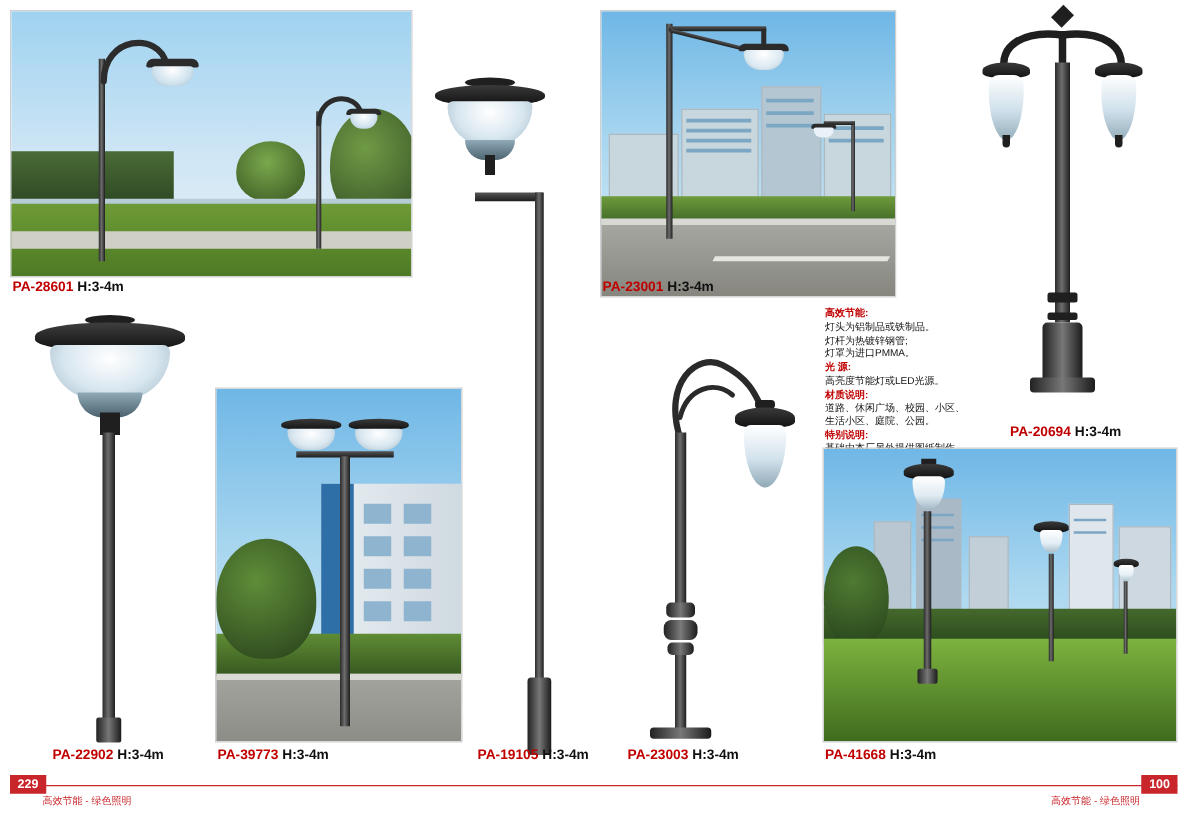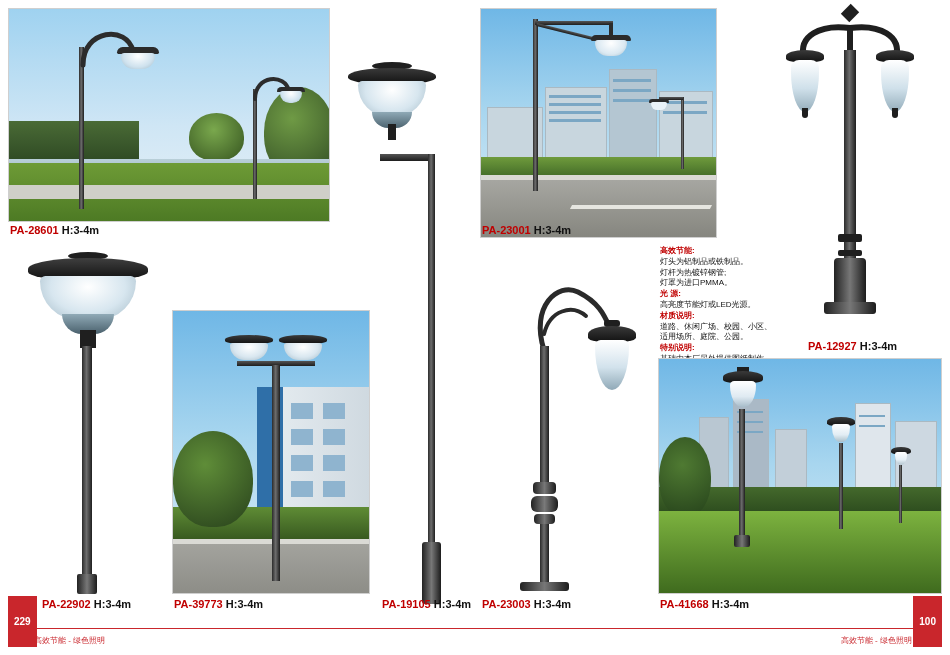--- a/index.html
+++ b/index.html
@@ -58,24 +58,24 @@
     font-size:8px;
     line-height:1.35;
     color:#111;
     width:150px;
   }
   .spec .hd{color:#c00000;font-weight:bold;}
 
   
   .footerline{position:absolute;left:8px;right:8px;bottom:26px;height:1px;background:#c9262c;}
   .pgbox{
-    position:absolute;bottom:8px;
+    position:absolute;bottom:20px;
     background:#c9262c;color:#fff;
     font-size:10px;font-weight:bold;
-    padding:20px 6px;
+    padding:2px 6px;
   }
   .pgtxt{position:absolute;bottom:9px;font-size:8px;color:#c9262c;}
 </style>
 </head>
 <body>
 
 <div class="page">
 
   <div class="photo" style="left:8px;top:8px;width:320px;height:212px;">
     <div class="sky"></div>
@@ -165,21 +165,21 @@
 
   <div class="spec" style="left:660px;top:246px;">
     <div class="hd">高效节能:</div>
     <div>灯头为铝制品或铁制品。</div>
     <div>灯杆为热镀锌钢管;</div>
     <div>灯罩为进口PMMA。</div>
     <div class="hd">光 源:</div>
     <div>高亮度节能灯或LED光源。</div>
     <div class="hd">材质说明:</div>
     <div>道路、休闲广场、校园、小区、</div>
-    <div>适用场所、庭院、公园。</div>
+    <div>生活小区、庭院、公园。</div>
     <div class="hd">特别说明:</div>
     <div>基础由本厂另外提供图纸制作。</div>
     <div>安装时必须保证灯杆安全接地。</div>
   </div>
 
   <div class="poleWrap" style="left:340px;top:62px;width:130px;height:540px;">
 
     <div class="abs" style="left:8px;top:0;width:88px;height:78px;">
       <div class="abs" style="left:24px;top:0;width:40px;height:8px;background:#1f1f1f;border-radius:50%;"></div>
       <div class="abs" style="left:0;top:6px;width:88px;height:16px;background:linear-gradient(#3a3a3a,#121212);border-radius:50% 50% 40% 40%;"></div>
@@ -222,21 +222,21 @@
     </div>
 
     <div class="pole" style="left:64px;top:44px;width:12px;height:208px;"></div>
     <div class="abs" style="left:58px;top:228px;width:24px;height:8px;background:#1f1f1f;border-radius:2px;"></div>
     <div class="abs" style="left:58px;top:244px;width:24px;height:6px;background:#1f1f1f;border-radius:2px;"></div>
 
     <div class="base" style="left:54px;top:252px;width:32px;height:48px;border-radius:4px 4px 2px 2px;"></div>
     <div class="base" style="left:44px;top:296px;width:52px;height:12px;border-radius:3px;"></div>
   </div>
   <div class="caption abs" style="left:808px;top:340px;">
-    <span class="code">PA-12927</span>
+    <span class="code">PA-20694</span>
     <span class="h">H:3-4m</span>
   </div>
 
   <div class="poleWrap" style="left:28px;top:252px;width:120px;height:348px;">
     <div class="abs" style="left:0;top:0;width:120px;height:96px;">
       <div class="abs" style="left:40px;top:0;width:40px;height:8px;background:#1f1f1f;border-radius:50%;"></div>
       <div class="abs" style="left:0;top:6px;width:120px;height:22px;background:linear-gradient(#3f3f3f,#111);border-radius:50% 50% 38% 38%;"></div>
       <div class="abs" style="left:12px;top:24px;width:96px;height:44px;background:radial-gradient(ellipse at 50% 25%,#ffffff,#d7e6ef 55%,#9fb6c3);border-radius:8px 8px 58px 58px;"></div>
       <div class="abs" style="left:34px;top:62px;width:52px;height:20px;background:linear-gradient(#90aab7,#4a616d);border-radius:0 0 22px 22px;"></div>
       <div class="abs" style="left:52px;top:78px;width:16px;height:18px;background:#1f1f1f;"></div>
@@ -303,21 +303,21 @@
       <div class="abs" style="left:9px;top:20px;width:34px;height:50px;background:linear-gradient(#ffffff,#d2e2ec 55%,#90a9b7);border-radius:6px 6px 18px 18px / 6px 6px 46px 46px;"></div>
     </div>
 
     <div class="pole" style="left:40px;top:70px;width:9px;height:140px;"></div>
     <div class="abs" style="left:33px;top:206px;width:23px;height:12px;background:linear-gradient(90deg,#222,#777,#1c1c1c);border-radius:4px;"></div>
     <div class="abs" style="left:31px;top:220px;width:27px;height:16px;background:linear-gradient(90deg,#222,#7a7a7a,#1c1c1c);border-radius:6px;"></div>
     <div class="abs" style="left:34px;top:238px;width:21px;height:10px;background:linear-gradient(90deg,#222,#777,#1c1c1c);border-radius:4px;"></div>
     <div class="pole" style="left:40px;top:248px;width:9px;height:60px;"></div>
     <div class="base" style="left:20px;top:306px;width:49px;height:9px;border-radius:3px;"></div>
   </div>
-  <div class="caption abs" style="left:482px;top:598px;">
+  <div class="caption abs" style="left:502px;top:598px;">
     <span class="code">PA-23003</span>
     <span class="h">H:3-4m</span>
   </div>
 
   <div class="photo" style="left:658px;top:358px;width:282px;height:234px;">
     <div class="sky2"></div>
 
     <div class="bldg" style="left:40px;top:58px;width:28px;height:92px;background:#b9c7d2;"></div>
     <div class="bldg" style="left:74px;top:40px;width:34px;height:110px;background:#aab9c6;"></div>
     <div class="bldg" style="left:116px;top:70px;width:30px;height:80px;background:#c2cfd9;"></div>

